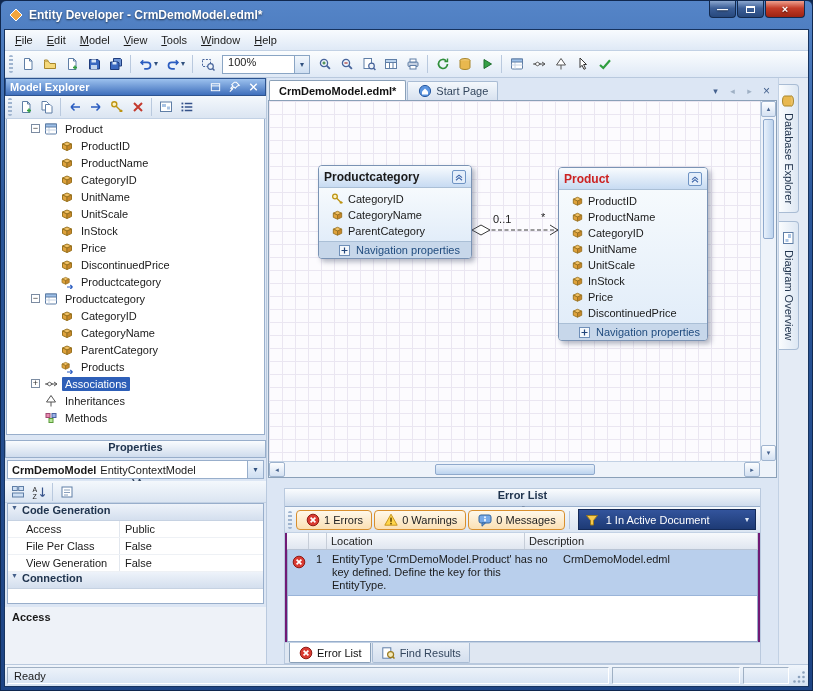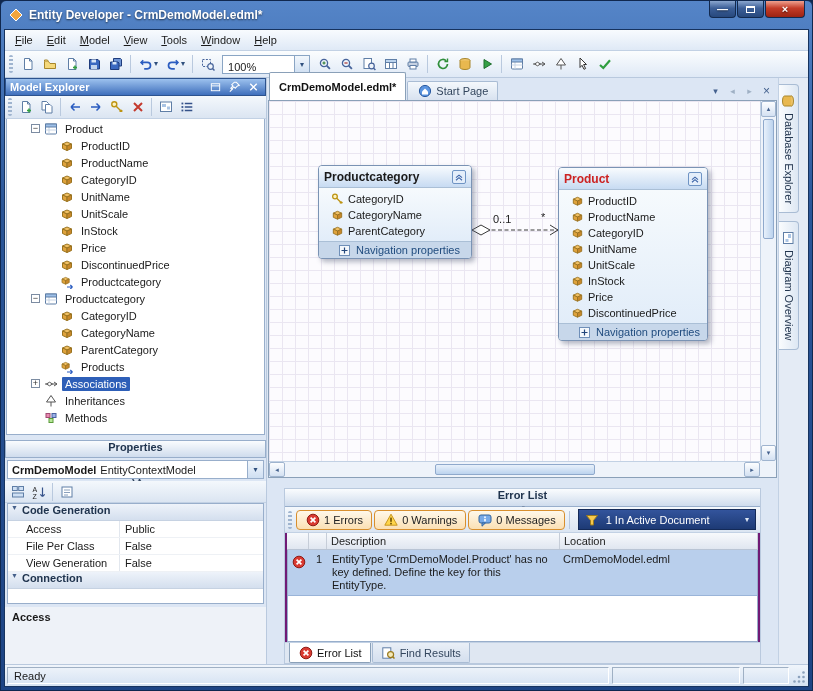--- a/index.html
+++ b/index.html
@@ -20,21 +20,21 @@
 
   
   .menubar{height:21px;flex:0 0 21px;display:flex;align-items:center;background:linear-gradient(#f8fbfe,#dfe9f6);border-bottom:1px solid #c2d1e4;padding-left:3px;}
   .menu-item{padding:3px 7px;cursor:default;}
   .mn-u{text-decoration:underline;}
   .toolbar{height:27px;flex:0 0 27px;display:flex;align-items:center;background:linear-gradient(#fbfdfe,#dfe9f6);border-bottom:1px solid #b9c9de;padding:0 3px;gap:1px;}
   .grip{width:4px;height:18px;margin:0 3px 0 1px;background:repeating-linear-gradient(180deg,#9fb4cf 0 2px,transparent 2px 4px);border-radius:2px;flex:0 0 4px;}
   .tb-btn{display:inline-flex;align-items:center;gap:1px;padding:2px;border:1px solid transparent;border-radius:2px;}
   .tb-sep{width:1px;height:18px;background:#b9c9de;margin:0 3px;flex:0 0 1px;}
   .tb-caret{font-size:8px;color:#30507e;line-height:1;}
-  .zoom-combo{display:inline-flex;align-items:flex-end;height:19px;width:88px;border:1px solid #8aa5c4;background:#fff;margin:16px 3px;}
+  .zoom-combo{display:inline-flex;align-items:flex-start;height:19px;width:88px;border:1px solid #8aa5c4;background:#fff;margin:16px 3px;}
   .zoom-value{flex:1;padding-left:5px;}
   .zoom-caret{width:15px;height:100%;display:flex;align-items:center;justify-content:center;background:linear-gradient(#f2f7fc,#cfdff2);border-left:1px solid #8aa5c4;font-size:8px;color:#30507e;}
 
   
   .main{flex:1;display:flex;min-height:0;}
   .left-col{width:262px;flex:0 0 262px;display:flex;flex-direction:column;background:#dce6f4;border-right:1px solid #b9c9de;min-height:0;}
   .center-col{flex:1;display:flex;flex-direction:column;min-width:0;background:#dce6f4;}
   .right-strip{width:30px;flex:0 0 30px;background:#e4ebf5;border-left:1px solid #c2d1e4;display:flex;flex-direction:column;align-items:flex-start;padding-top:6px;gap:8px;}
   .v-tab{writing-mode:vertical-rl;display:flex;align-items:center;gap:5px;padding:8px 2px;background:linear-gradient(90deg,#fafcfe,#dde7f3);border:1px solid #a9bcd4;border-left:none;border-radius:0 4px 4px 0;font-size:11px;color:#22354e;}
   .v-tab .ic{transform:rotate(90deg);}
@@ -69,21 +69,21 @@
   .prop-row{height:17px;display:flex;border-bottom:1px solid #eef1f5;}
   .prop-name{width:112px;flex:0 0 112px;padding:2px 0 0 18px;border-right:1px solid #e2e7ee;}
   .prop-value{flex:1;padding:2px 0 0 5px;}
   .props-desc{height:60px;flex:0 0 60px;border-top:3px solid #dce6f4;background:#eef2f8;padding:4px 7px;}
   .props-desc .d-title{font-weight:bold;margin-bottom:2px;}
   .props-desc .d-text{color:#3c4a5c;line-height:13px;}
 
   
   .doc-tabbar{height:22px;flex:0 0 22px;display:flex;align-items:flex-end;padding:2px 2px 0;gap:1px;background:#dce6f4;}
   .doc-tab{display:flex;align-items:center;gap:4px;height:19px;padding:0 9px;border:1px solid #a9bcd4;border-bottom:none;border-radius:2px 2px 0 0;background:linear-gradient(#f4f8fc,#d8e2f0);color:#33465e;}
-  .doc-tab.active{background:#fff;border-color:#8aa0b8;font-weight:bold;height:28px;color:#111;}
+  .doc-tab.active{background:#fff;border-color:#8aa0b8;font-weight:bold;height:20px;color:#111;}
   .tab-ctrls{margin-left:auto;display:flex;align-items:center;gap:2px;padding:0 2px 2px;}
   .tab-ctrl{width:15px;height:15px;display:inline-flex;align-items:center;justify-content:center;font-size:9px;color:#44618e;border:1px solid transparent;border-radius:2px;}
   .tab-ctrl.dis{color:#9fb0c4;}
 
   .canvas-grid{flex:1;display:grid;grid-template-columns:1fr 16px;grid-template-rows:1fr 16px;border:1px solid #8aa0b8;margin:0 1px;min-height:0;background:#fff;}
   .canvas{position:relative;overflow:hidden;background-color:#fcfbfe;background-image:linear-gradient(#eae6f1 1px,transparent 1px),linear-gradient(90deg,#eae6f1 1px,transparent 1px);background-size:13px 13px;}
   .assoc-layer{position:absolute;left:0;top:0;z-index:1;pointer-events:none;}
   .scroll{background:#eef3fa;}
   .vscroll{display:flex;flex-direction:column;border-left:1px solid #c2d1e4;}
   .hscroll{display:flex;border-top:1px solid #c2d1e4;}
@@ -995,22 +995,22 @@
                     <polygon points="1.5,2.5 12.5,2.5 8.5,7.5 8.5,12 5.5,12 5.5,7.5" fill="#f6c94e" stroke="#9a7a1e"></polygon>
                   </svg>
                 </span>
               <span>1 In Active Document</span>
               <span class="f-caret">▾</span>
             </span>
           </div>
           <div class="err-colhdr">
             <span class="col-cell col-icon"></span>
             <span class="col-cell col-num"></span>
+            <span class="col-cell col-loc">Location</span>
             <span class="col-cell col-desc">Description</span>
-            <span class="col-cell col-loc">Location</span>
           </div>
           <div class="err-rows">
               <div class="err-row">
                 <span class="err-cell icon-cell">
                   <span class="ic">
                     <svg width="14" height="14" viewBox="0 0 14 14">
                       <circle cx="7" cy="7" r="5.8" fill="#d93a32" stroke="#8e1a14"></circle>
                       <path d="M4.6 4.6l4.8 4.8M9.4 4.6l-4.8 4.8" stroke="#fff" stroke-width="1.7"></path>
                     </svg>
                   </span>

